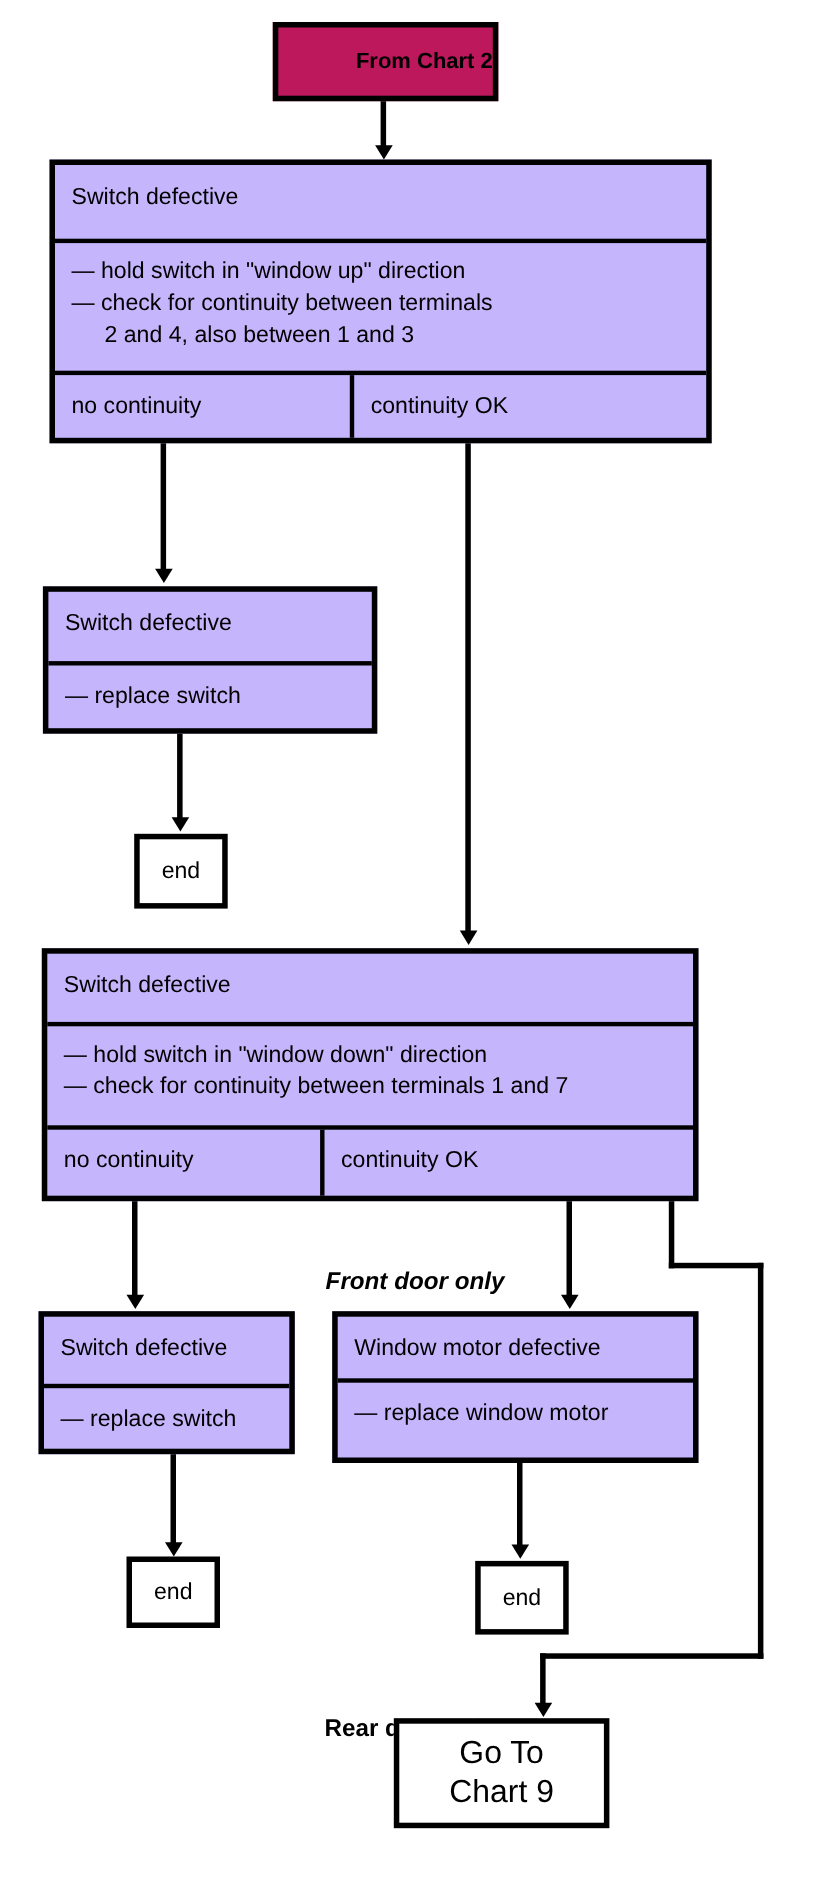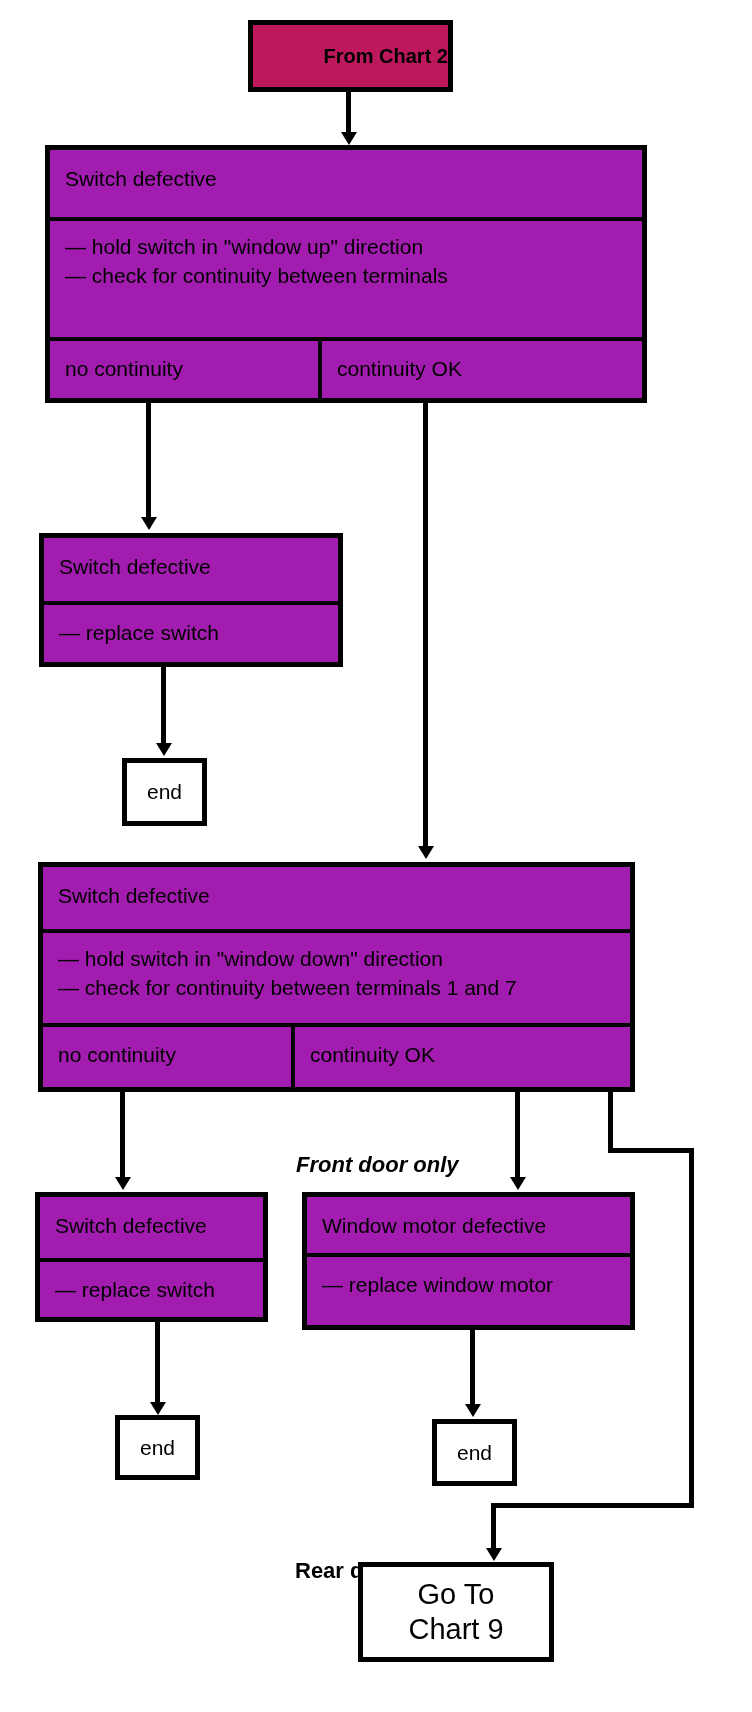--- a/index.html
+++ b/index.html
@@ -7,21 +7,21 @@
     position:relative;
     width:752px;height:1712px;
     background:#fff;
     font-family:"Liberation Sans", sans-serif;
     color:#000;
     overflow:hidden;
   }
   .flowbox{
     position:absolute;
     border:5px solid #000;
-    background:#a21caf;
+    background:#c4b5fd;
     box-sizing:border-box;
     display:flex;
     flex-direction:column;
   }
   .fb-row{box-sizing:border-box;}
   .fb-divided{border-bottom:4px solid #000;}
   .fb-title{
     font-size:21px;
     padding:17px 0 0 15px;
     white-space:nowrap;
@@ -102,20 +102,21 @@
   </div>
 
   <div class="vline" style="left:346px;top:92px;height:42px;"></div>
   <div class="arrowhead" style="left:341px;top:132px;"></div>
 
   <div class="flowbox" style="left:45px;top:145px;width:602px;height:258px;">
     <div class="fb-row fb-divided fb-title" style="height:71px;">Switch defective</div>
     <div class="fb-row fb-divided fb-instr" style="height:120px;">
       <div>— hold switch in "window up" direction</div>
       <div>— check for continuity between terminals</div>
+      <div class="indent">2 and 4, also between 1 and 3</div>
     </div>
     <div class="fb-row fb-outcomes">
       <div class="fb-cell fb-cell-left" style="width:272px;">no continuity</div>
       <div class="fb-cell" style="flex:1;">continuity OK</div>
     </div>
   </div>
 
   <div class="vline" style="left:146px;top:403px;height:116px;"></div>
   <div class="arrowhead" style="left:141px;top:517px;"></div>
 

